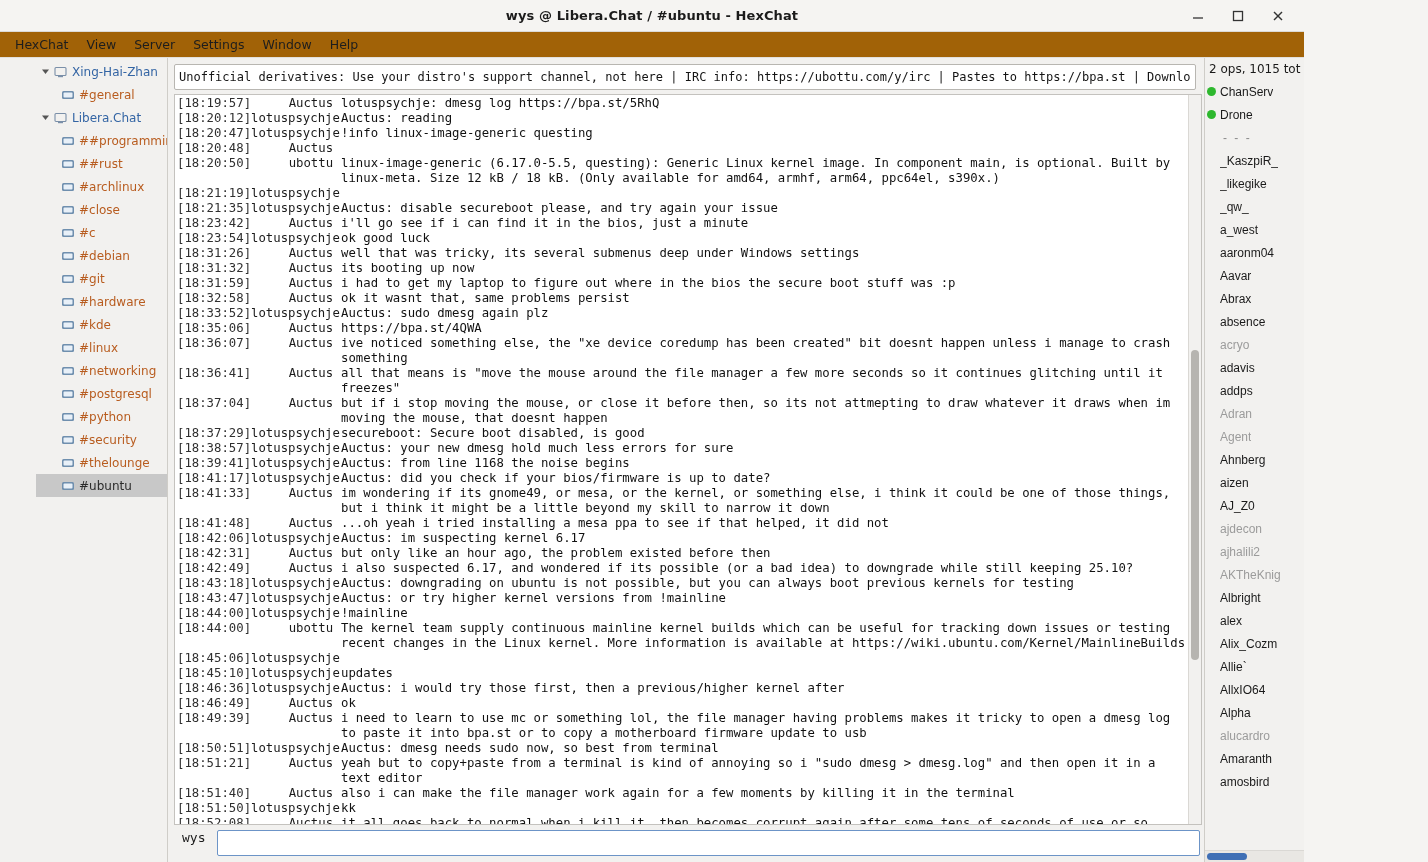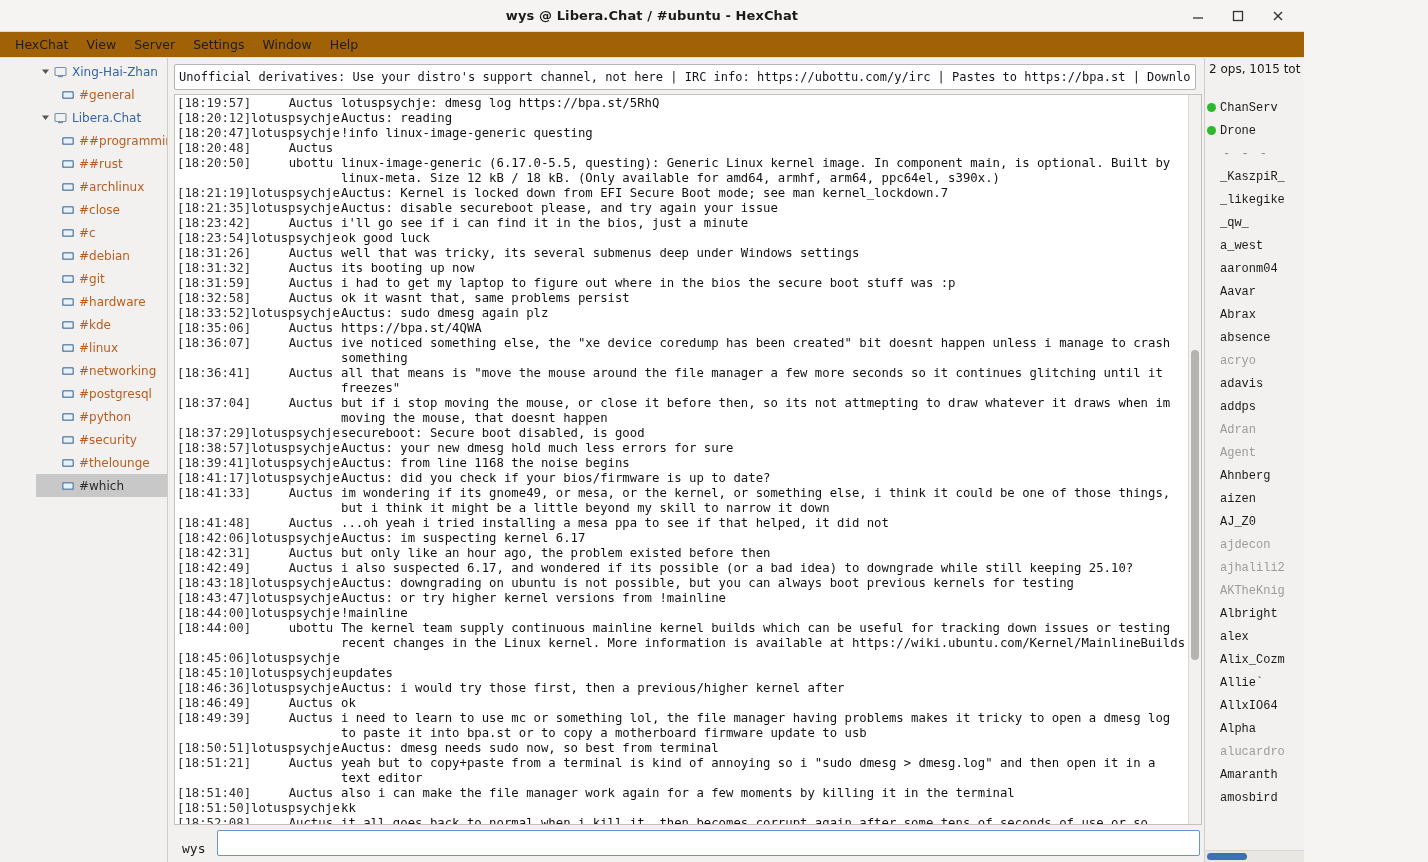--- a/index.html
+++ b/index.html
@@ -166,21 +166,21 @@
   }
   .chatscroll .thumb {
     position: absolute;
     left: 2px; right: 2px;
     background: #b6b4b0;
     border-radius: 5px;
   }
 
   .entrybar {
     flex: 0 0 36px;
-    display: flex; align-items: flex-end;
+    display: flex; align-items: flex-start;
     padding: 5px 4px 6px 6px;
     gap: 6px;
   }
   .nicklabel {
     font-family: "DejaVu Sans Mono", monospace;
     font-size: 13px;
     color: #1a1a1a;
     padding: 0 6px 0 8px;
   }
   .entry {
@@ -203,36 +203,35 @@
   }
 
   
   .users {
     width: 100px;
     flex: 0 0 100px;
     display: flex; flex-direction: column;
     background: #f2f1ef;
     border-left: 1px solid #cfcdc8;
     min-width: 0;
-    gap: 16px;
   }
   .usercount {
     height: 22px;
     flex: 0 0 22px;
     font-size: 12px;
     padding: 4px 2px 0 4px;
     white-space: nowrap;
     overflow: hidden;
     color: #1a1a1a;
   }
   .userlist {
     flex: 1 1 auto;
     overflow: hidden;
     padding-left: 2px;
-    font-family: Liberation Mono, monospace;
+    font-family: Liberation Sans, sans-serif;
     font-size: 12px;
     min-height: 0;
   }
   .user-row {
     height: 23px;
     display: flex; align-items: center;
     white-space: nowrap;
     overflow: hidden;
   }
   .bullet {
@@ -473,21 +472,21 @@
           </span>
           <span class="tree-label ch">#thelounge</span>
         </div>
         <div class="tree-row chan selected">
           <span class="tree-icon">
             <svg width="14" height="12" viewBox="0 0 14 12">
               <rect x="1" y="2" width="12" height="8" rx="1.5" fill="#6f8fae"></rect>
               <rect x="2.5" y="3.5" width="9" height="5" rx="1" fill="#e8f0f8"></rect>
             </svg>
           </span>
-          <span class="tree-label sel">#which</span>
+          <span class="tree-label sel">#ubuntu</span>
         </div>
       </div>
 
     <div class="center">
       <div class="topicbar">
         <span>Unofficial derivatives: Use your distro's support channel, not here | IRC info: https://ubottu.com/y/irc | Pastes to https://bpa.st | Download: https://ubottu.com/y/dl</span>
       </div>
 
       <div class="chatwrap">
         <div class="chat" id="chat">
@@ -511,21 +510,20 @@
               <span class="nick">Auctus</span>
             </div>
             <div class="line">
               <span class="ts">[18:20:50]</span>
               <span class="nick">ubottu</span>
               <span class="msg">linux-image-generic (6.17.0-5.5, questing): Generic Linux kernel image. In component main, is optional. Built by linux-meta. Size 12 kB / 18 kB. (Only available for amd64, armhf, arm64, ppc64el, s390x.)</span>
             </div>
             <div class="line">
               <span class="ts">[18:21:19]</span>
               <span class="nick">lotuspsychje</span>
-              <span class="msg">Auctus: Kernel is locked down from EFI Secure Boot mode; see man kernel_lockdown.7</span>
             </div>
             <div class="line">
               <span class="ts">[18:21:35]</span>
               <span class="nick">lotuspsychje</span>
               <span class="msg">Auctus: disable secureboot please, and try again your issue</span>
             </div>
             <div class="line">
               <span class="ts">[18:23:42]</span>
               <span class="nick">Auctus</span>
               <span class="msg">i'll go see if i can find it in the bios, just a minute</span>

